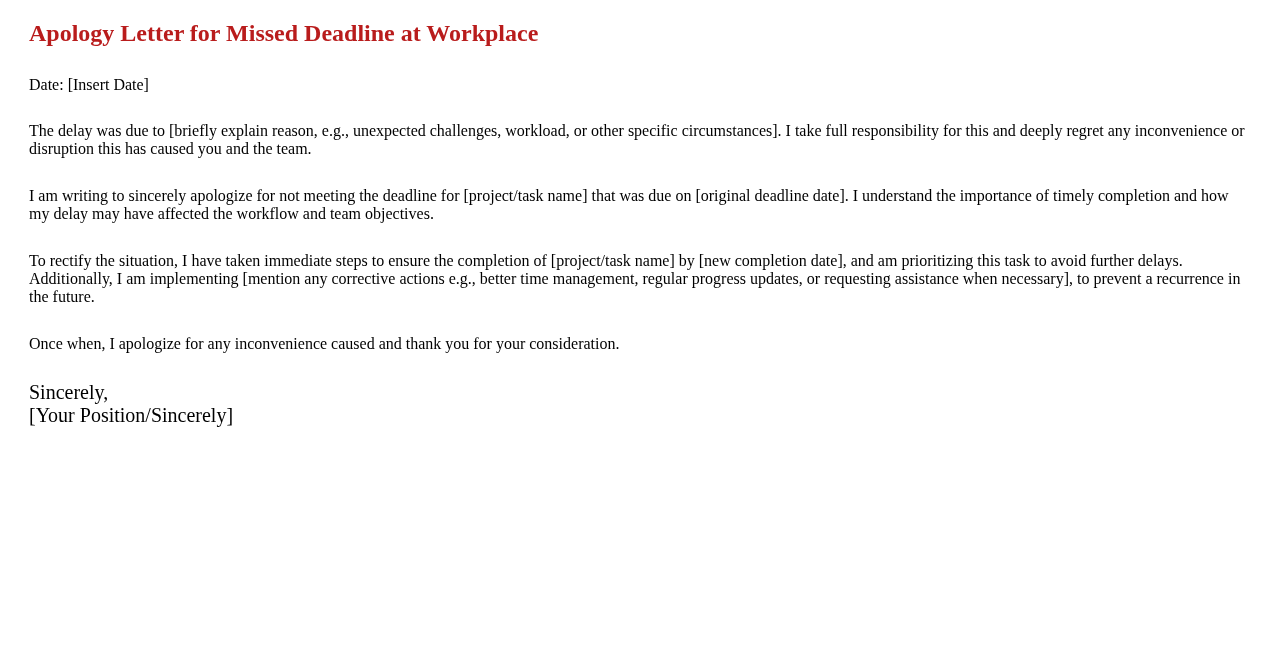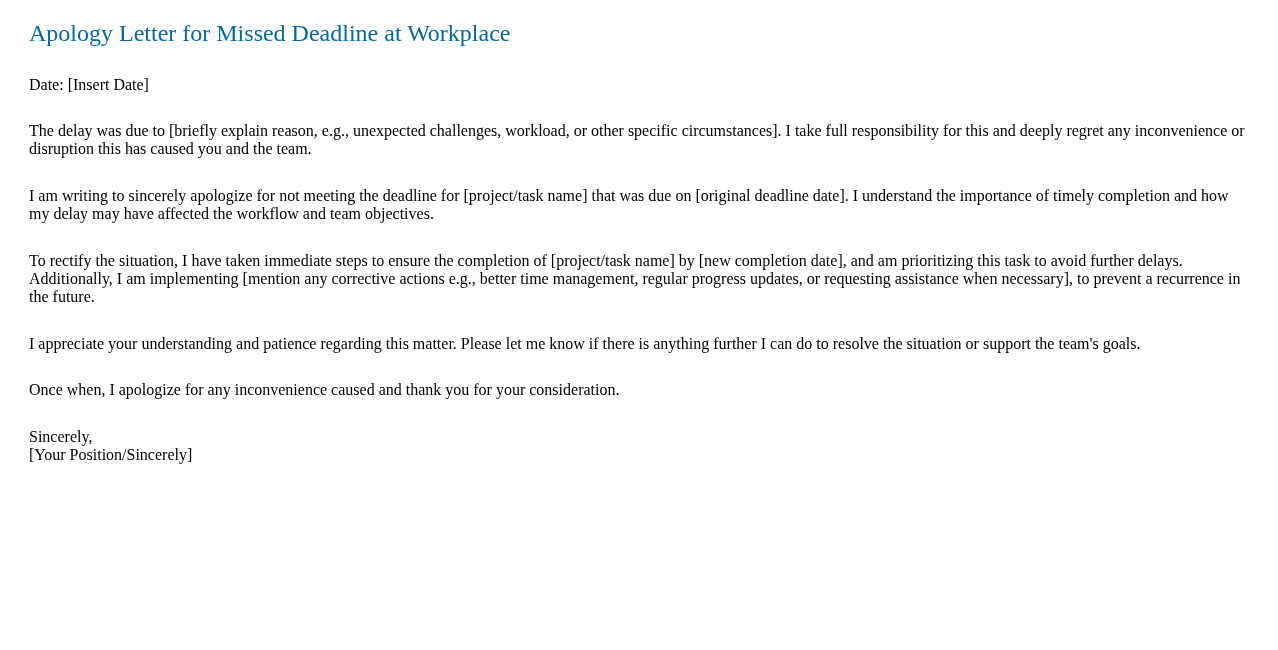--- a/index.html
+++ b/index.html
@@ -17,33 +17,33 @@
   }
   .page {
     padding: 20px 30px 0 29px;
   }
   .letter {
     max-width: 1218px;
   }
   h1.doc-title {
     font-family: "Liberation Serif", "DejaVu Serif", serif;
     font-size: 24px;
-    font-weight: normal;
+    font-weight: bold;
     line-height: 1.15;
     margin: 0 0 21px 0;
-    color: #0369a1;
+    color: #b91c1c;
   }
   p.para {
     font-size: 16px;
     line-height: 1.15;
     margin: 28px 0;
     color: #000000;
   }
   .signature-block {
-    font-size: 16px;
+    font-size: 20px;
     line-height: 1.15;
     margin: 16px 0;
   }
   .sig-line {
     display: block;
   }
 </style>
 </head>
 <body>
 
@@ -54,21 +54,20 @@
 
     <p class="para">Date: [Insert Date]</p>
 
 
     <p class="para">The delay was due to [briefly explain reason, e.g., unexpected challenges, workload, or other specific circumstances]. I take full responsibility for this and deeply regret any inconvenience or disruption this has caused you and the team.</p>
 
     <p class="para">I am writing to sincerely apologize for not meeting the deadline for [project/task name] that was due on [original deadline date]. I understand the importance of timely completion and how my delay may have affected the workflow and team objectives.</p>
 
     <p class="para">To rectify the situation, I have taken immediate steps to ensure the completion of [project/task name] by [new completion date], and am prioritizing this task to avoid further delays. Additionally, I am implementing [mention any corrective actions e.g., better time management, regular progress updates, or requesting assistance when necessary], to prevent a recurrence in the future.</p>
 
-    <p class="para">I appreciate your understanding and patience regarding this matter. Please let me know if there is anything further I can do to resolve the situation or support the team's goals.</p>
 
     <p class="para">Once when, I apologize for any inconvenience caused and thank you for your consideration.</p>
 
     <div class="signature-block">
       <span class="sig-line">Sincerely,</span>
       <span class="sig-line">[Your Position/Sincerely]</span>
     </div>
 
   </div>
 </div>

